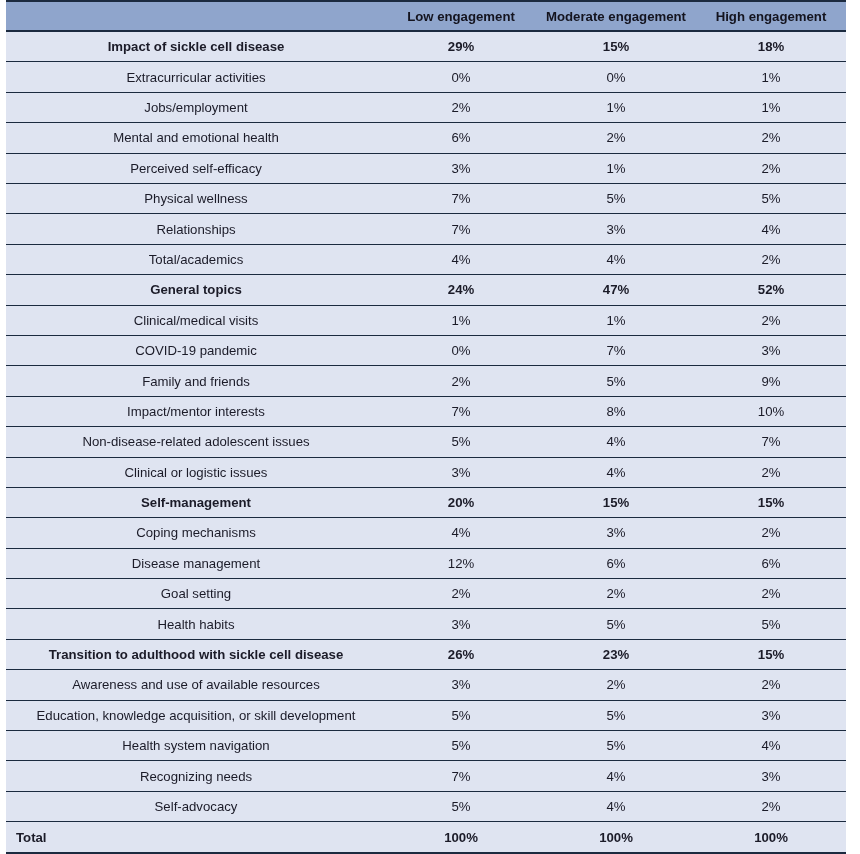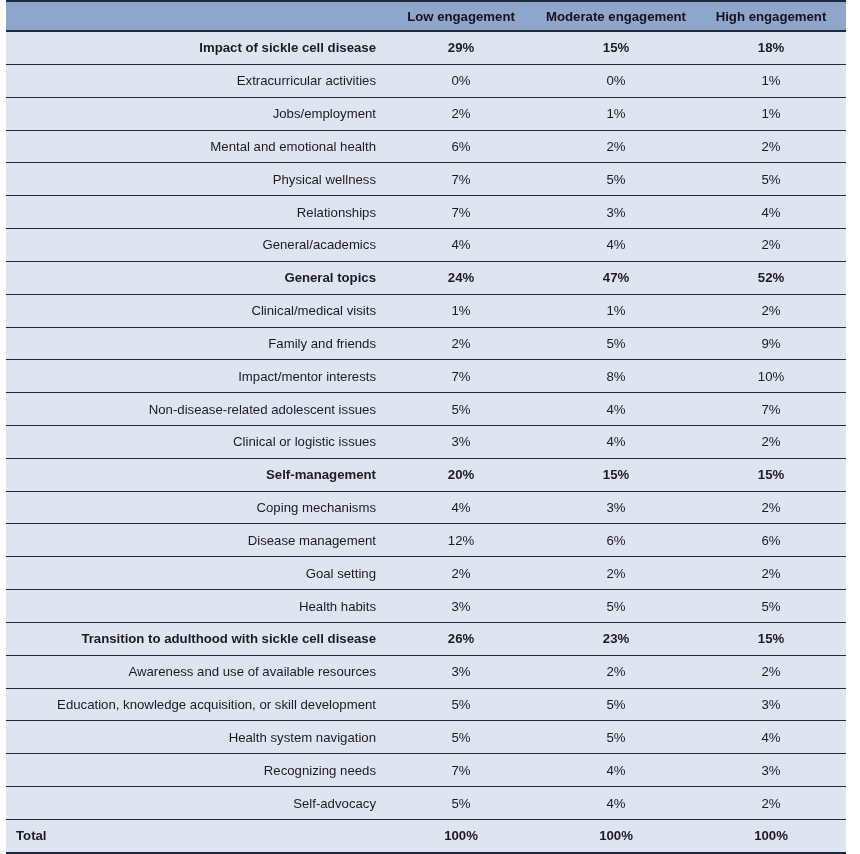--- a/index.html
+++ b/index.html
@@ -54,21 +54,21 @@
     background: #dfe4f1;
     height: 28px;
     padding: 0 10px;
     border-bottom: 1.5px solid #1b2a3f;
     vertical-align: middle;
     white-space: nowrap;
     overflow: hidden;
     text-overflow: ellipsis;
   }
   tbody td.topic {
-    text-align: right;
+    text-align: center;
   }
   tbody td.num {
     text-align: center;
   }
   tbody tr.group td {
     font-weight: bold;
   }
   tbody tr.total td {
     font-weight: bold;
     border-bottom: 2px solid #1b2a3f;
@@ -115,48 +115,60 @@
           <td class="num">1%</td>
           <td class="num">1%</td>
         </tr>
         <tr class="item">
           <td class="topic">Mental and emotional health</td>
           <td class="num">6%</td>
           <td class="num">2%</td>
           <td class="num">2%</td>
         </tr>
         <tr class="item">
+          <td class="topic">Perceived self-efficacy</td>
+          <td class="num">3%</td>
+          <td class="num">1%</td>
+          <td class="num">2%</td>
+        </tr>
+        <tr class="item">
           <td class="topic">Physical wellness</td>
           <td class="num">7%</td>
           <td class="num">5%</td>
           <td class="num">5%</td>
         </tr>
         <tr class="item">
           <td class="topic">Relationships</td>
           <td class="num">7%</td>
           <td class="num">3%</td>
           <td class="num">4%</td>
         </tr>
         <tr class="item">
-          <td class="topic">General/academics</td>
+          <td class="topic">Total/academics</td>
           <td class="num">4%</td>
           <td class="num">4%</td>
           <td class="num">2%</td>
         </tr>
         <tr class="group">
           <td class="topic">General topics</td>
           <td class="num">24%</td>
           <td class="num">47%</td>
           <td class="num">52%</td>
         </tr>
         <tr class="item">
           <td class="topic">Clinical/medical visits</td>
           <td class="num">1%</td>
           <td class="num">1%</td>
           <td class="num">2%</td>
+        </tr>
+        <tr class="item">
+          <td class="topic">COVID-19 pandemic</td>
+          <td class="num">0%</td>
+          <td class="num">7%</td>
+          <td class="num">3%</td>
         </tr>
         <tr class="item">
           <td class="topic">Family and friends</td>
           <td class="num">2%</td>
           <td class="num">5%</td>
           <td class="num">9%</td>
         </tr>
         <tr class="item">
           <td class="topic">Impact/mentor interests</td>
           <td class="num">7%</td>

